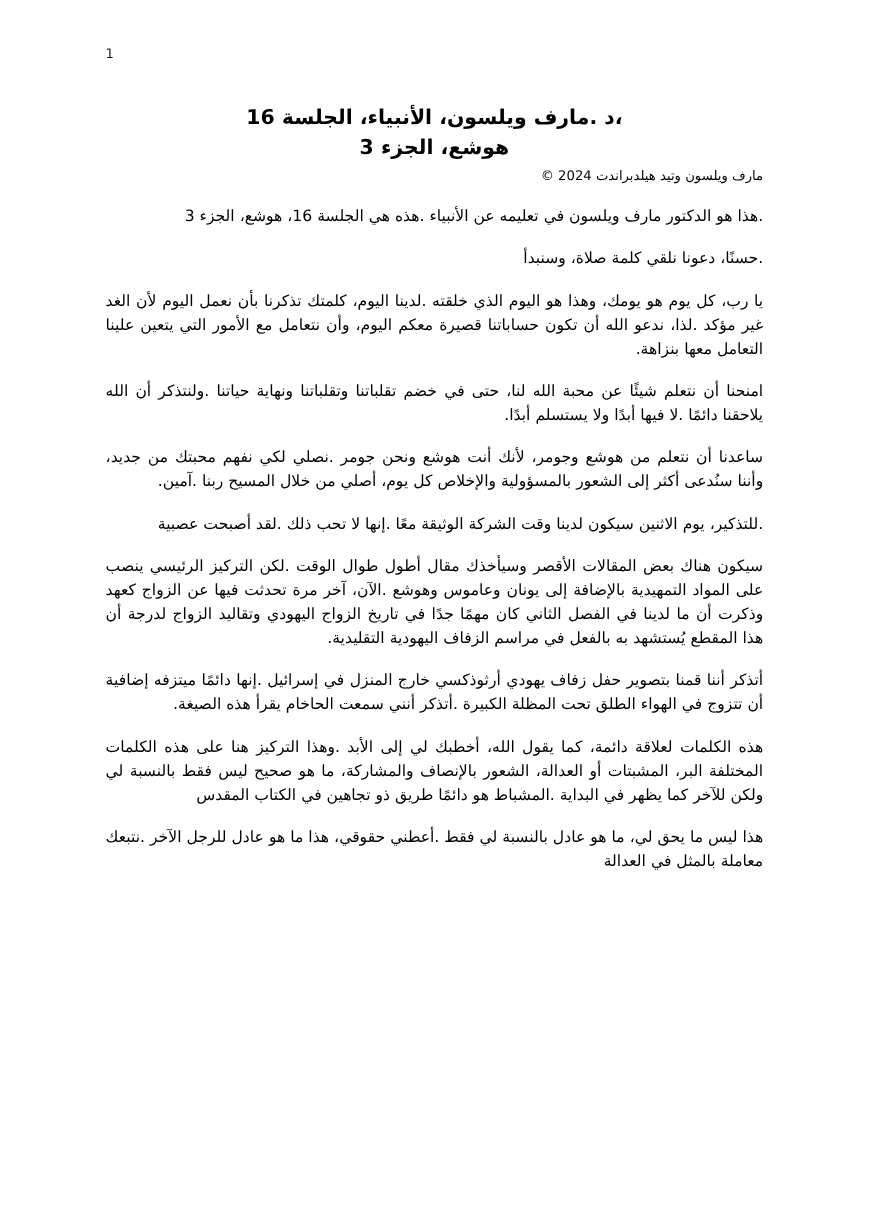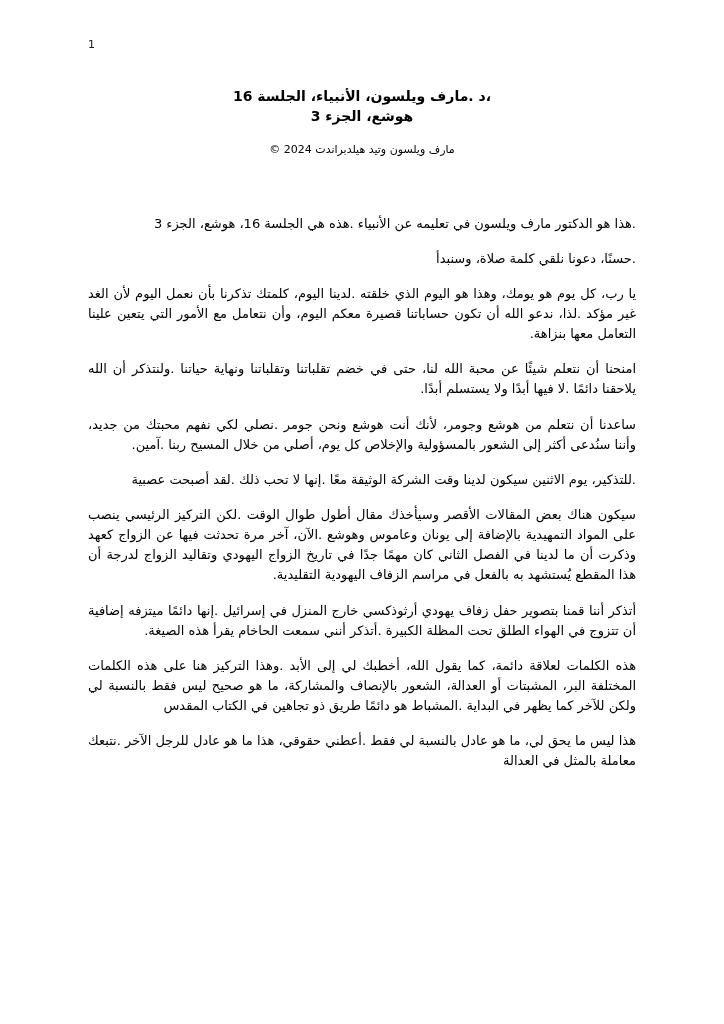--- a/index.html
+++ b/index.html
@@ -27,32 +27,31 @@
   .doc-content {
     position: absolute;
     top: 86px;
     left: 88px;
     right: 88px;
     direction: rtl;
   }
   .doc-title {
     text-align: center;
     font-weight: bold;
-    font-size: 14px;
+    font-size: 17px;
     line-height: 1.45;
     color: #000000;
   }
   .doc-copyright {
-    text-align: center;
     font-size: 11px;
-    margin-top: 16px;
+    margin-top: 5px;
     color: #000000;
   }
   .doc-body {
-    margin-top: 58px;
+    margin-top: 18px;
     font-size: 13px;
     line-height: 1.55;
     text-align: justify;
     text-justify: inter-word;
     color: #000000;
   }
   .doc-body p {
     margin: 0 0 15px 0;
   }
 </style>

